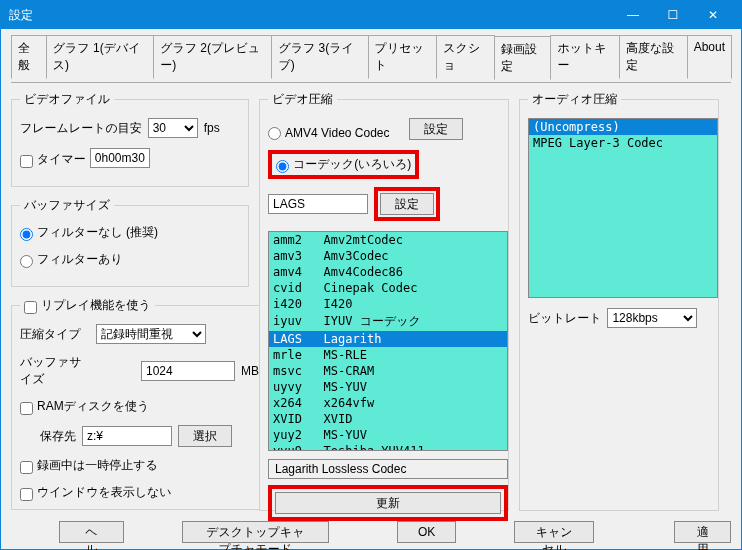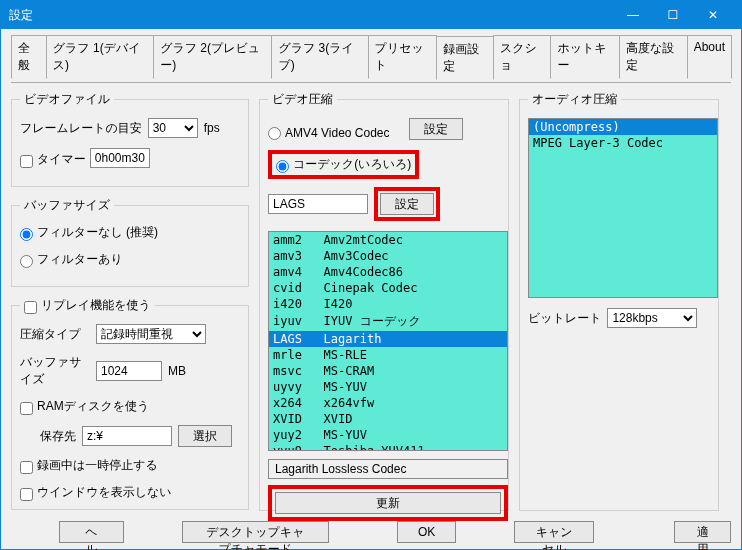--- a/index.html
+++ b/index.html
@@ -48,22 +48,22 @@
     </div>
   </div>
 
   <div class="content">
     <div class="tabs" id="tabs">
         <div class="tab">全般</div>
         <div class="tab">グラフ 1(デバイス)</div>
         <div class="tab">グラフ 2(プレビュー)</div>
         <div class="tab">グラフ 3(ライブ)</div>
         <div class="tab">プリセット</div>
+        <div class="tab">スクショ</div>
         <div class="tab active">録画設定</div>
-        <div class="tab">スクショ</div>
         <div class="tab">ホットキー</div>
         <div class="tab">高度な設定</div>
         <div class="tab">About</div>
       </div>
     <div class="tabstrip-line"></div>
 
     <div class="cols">
 
       <div class="col1">
         <fieldset>
@@ -96,21 +96,21 @@
           <legend class="check" style="padding:0 4px">
             <input type="checkbox" style="">
             <span>リプレイ機能を使う</span>
           </legend>
           <div class="row">
             <label style="width:70px">圧縮タイプ</label>
             <select style="width:110px"><option>記録時間重視</option></select>
           </div>
           <div class="row">
             <label style="width:70px">バッファサイズ</label>
-            <input type="text" style="width: 66px;" value="1024">
+            <input type="text" style="width: 94px; margin-left: 45px;" value="1024">
             <span>MB</span>
           </div>
           <div class="row check">
             <input type="checkbox" style="">
             <label>RAMディスクを使う</label>
           </div>
           <div class="row">
             <label style="width:56px;text-align:right">保存先</label>
             <input type="text" style="width: 90px;" value="z:¥">
             <button class="btn">選択</button>

